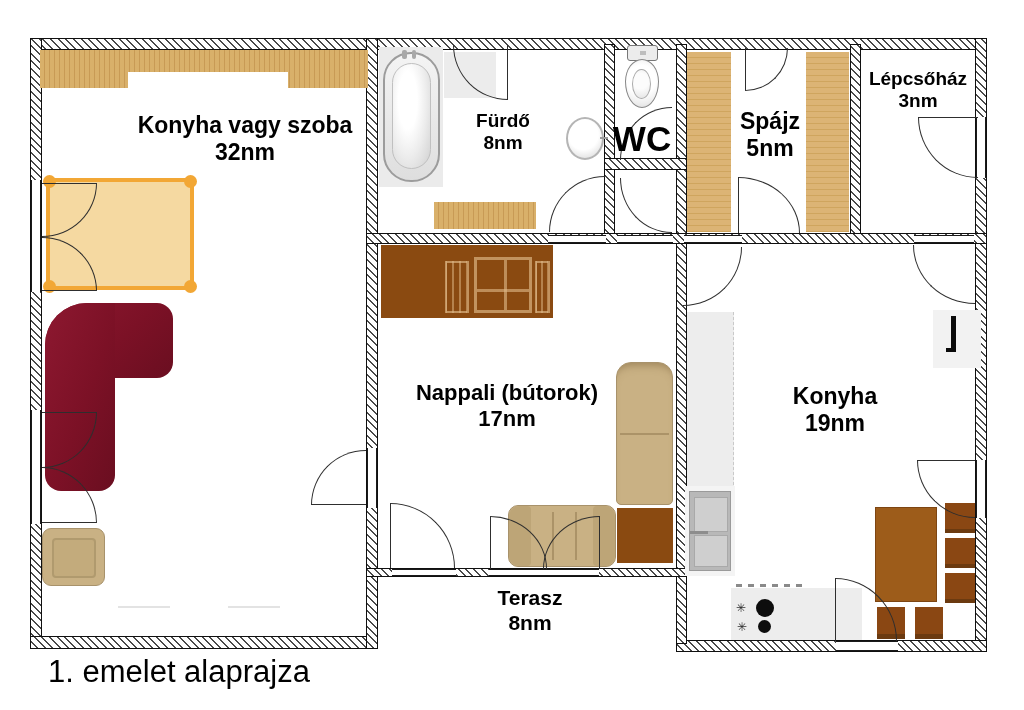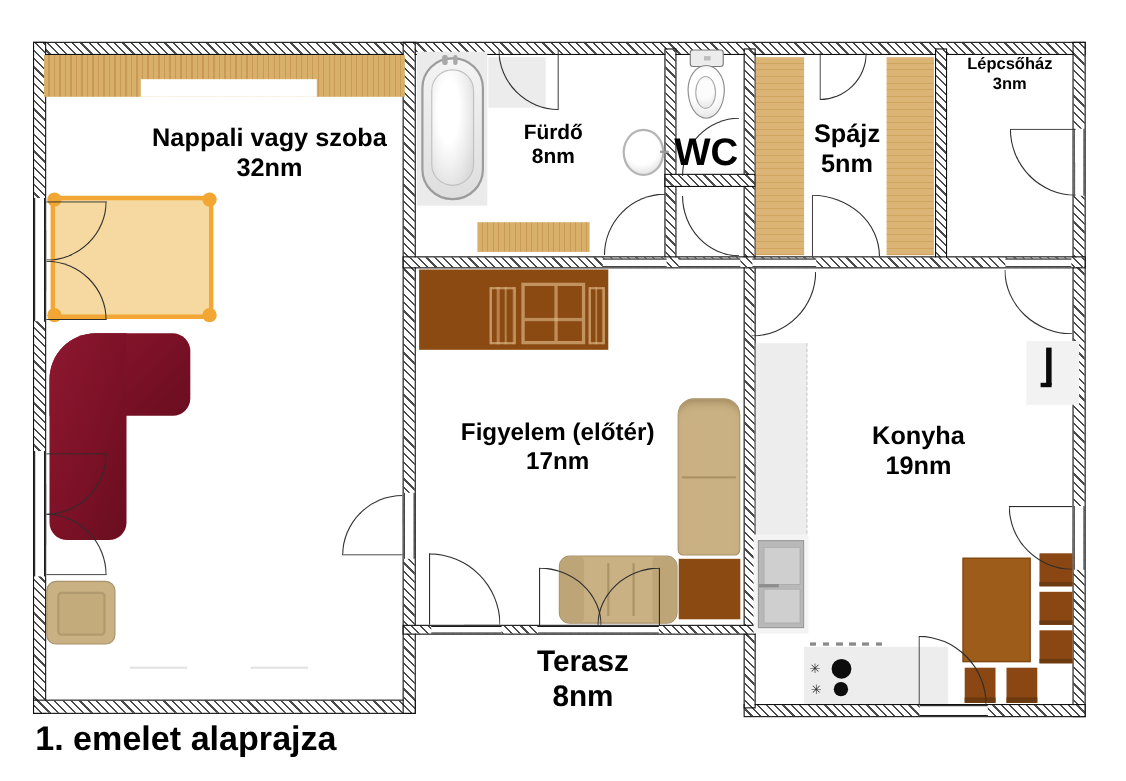--- a/index.html
+++ b/index.html
@@ -155,46 +155,46 @@
   <div class="door" style="left:620px;top:178px;width:52px;height:55px;border-width:0 0 1.6px 1.6px;border-radius:0 0 0 100%"></div>
   <div class="door" style="left:745px;top:48px;width:43px;height:43px;border-width:0 1.6px 1.6px 1.6px;border-radius:0 0 100% 0"></div>
   <div class="door" style="left:738px;top:177px;width:62px;height:56px;border-width:1.6px 1.6px 0 1.6px;border-radius:0 100% 0 0"></div>
   <div class="door" style="left:918px;top:117px;width:60px;height:61px;border-width:1.6px 0 1.6px 1.6px;border-radius:0 0 0 100%"></div>
   <div class="door" style="left:683px;top:247px;width:59px;height:59px;border-width:0 1.6px 1.6px 0;border-radius:0 0 100% 0"></div>
   <div class="door" style="left:913px;top:245px;width:62px;height:59px;border-width:0 0 1.6px 1.6px;border-radius:0 0 0 100%"></div>
   <div class="door" style="left:917px;top:460px;width:58px;height:58px;border-width:1.6px 0 1.6px 1.6px;border-radius:0 0 0 100%"></div>
   <div class="door" style="left:835px;top:578px;width:62px;height:63px;border-width:1.6px 1.6px 0 1.6px;border-radius:0 100% 0 0"></div>
 
   <div class="room-label" style="left:123px;top:112px;width:244px;font-size:23px">
-    <div>Nappali vagy szoba</div>
+    <div>Konyha vagy szoba</div>
     <div>32nm</div>
   </div>
   <div class="room-label" style="left:455px;top:110px;width:96px;font-size:19px">
     <div>Fürdő</div>
     <div>8nm</div>
   </div>
   <div class="room-label" style="left:610px;top:118px;width:64px;font-size:35px">
     <div>WC</div>
   </div>
   <div class="room-label" style="left:725px;top:108px;width:90px;font-size:23px">
     <div>Spájz</div>
     <div>5nm</div>
   </div>
-  <div class="room-label" style="left:857px;top:50px;width:122px;font-size:15px">
+  <div class="room-label" style="left:857px;top:68px;width:122px;font-size:19px">
     <div>Lépcsőház</div>
     <div>3nm</div>
   </div>
   <div class="room-label" style="left:400px;top:380px;width:214px;font-size:22px">
-    <div>Figyelem (előtér)</div>
+    <div>Nappali (bútorok)</div>
     <div>17nm</div>
   </div>
   <div class="room-label" style="left:778px;top:383px;width:114px;font-size:23px">
     <div>Konyha</div>
     <div>19nm</div>
   </div>
-  <div class="room-label" style="left:468px;top:586px;width:124px;font-size:27px">
+  <div class="room-label" style="left:468px;top:586px;width:124px;font-size:21px">
     <div>Terasz</div>
     <div>8nm</div>
   </div>
 
-  <div class="caption" style="left:32px;top:654px;font-size:31px;font-weight:700">1. emelet alaprajza</div>
+  <div class="caption" style="left:48px;top:654px;font-size:31px;font-weight:400">1. emelet alaprajza</div>
 
 </div>
 
 </body></html>

